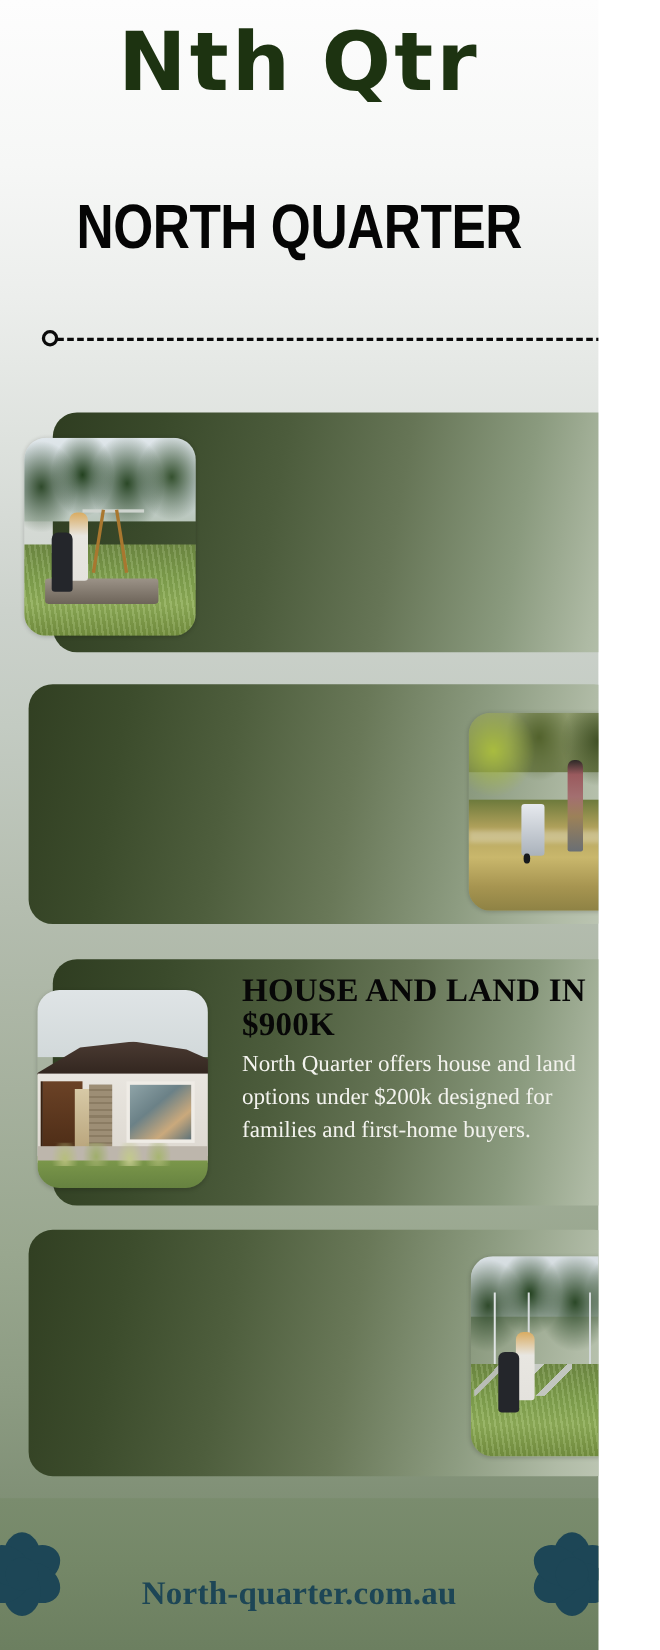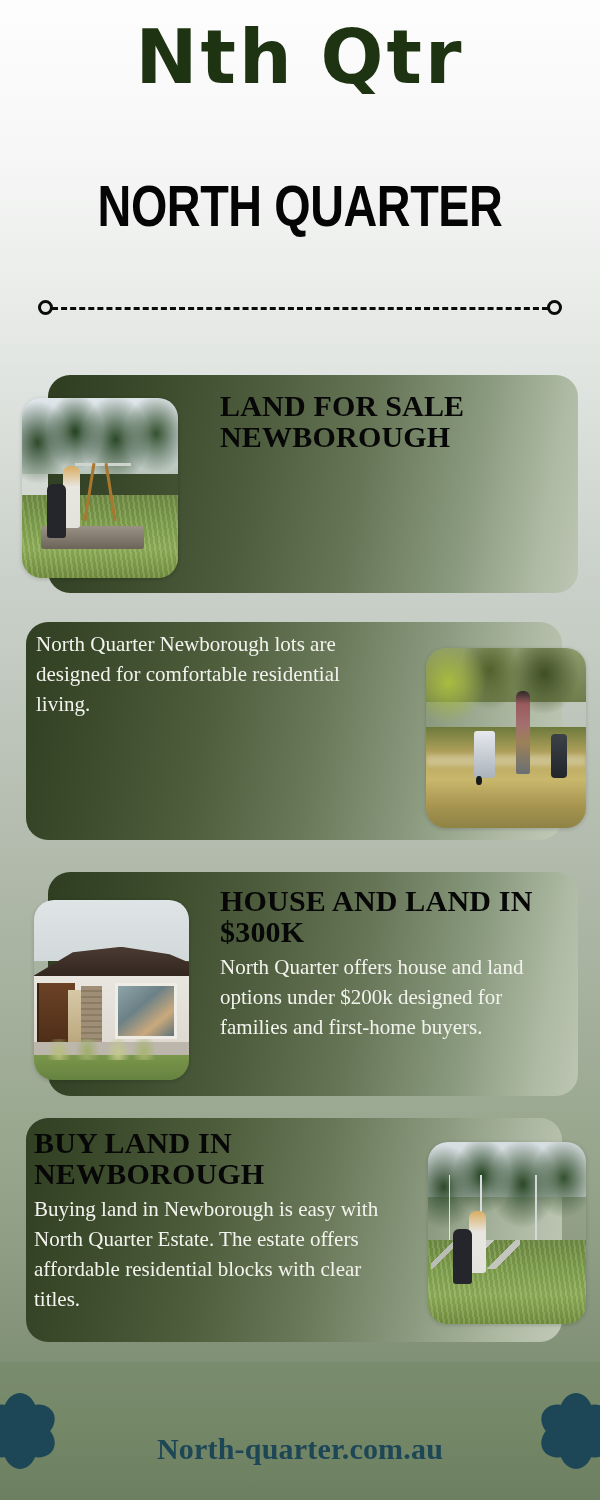--- a/index.html
+++ b/index.html
@@ -2,21 +2,21 @@
 <html><head>
 <meta charset="utf-8">
 <style>
   html,body{margin:0;padding:0;}
   body{
     width:600px;height:1500px;overflow:hidden;
     font-family:"Liberation Serif", serif;
     background:#ffffff;
   }
   .poster{
-    position:relative;width:600px;height:1500px;overflow:hidden;
+    position:relative;width:544px;height:1500px;overflow:hidden;
     background:linear-gradient(180deg,
       #fdfdfd 0%,
       #f6f7f6 10%,
       #eceeec 18%,
       #dfe3df 26%,
       #ccd2cc 37%,
       #c3cbc2 44%,
       #b4bdaf 55%,
       #a6b19e 66%,
       #99a78f 76%,
@@ -255,80 +255,74 @@
           <div class="grass"></div>
         <div class="frameC"></div>
           <div class="frameA"></div>
           <div class="frameB"></div>
         <div class="bench"></div>
           <div class="adult"></div>
           <div class="kid"></div>
       </div>
     </div>
     <div class="copy">
-      <h2>LAND FOR SALE NEWBOROUGH</h2>
     </div>
   </div>
 
   <div class="card right-img" id="card2">
     <div class="panel"></div>
     <div class="thumb">
       <div class="ph golf">
         <div class="sky"></div>
           <div class="trees"></div>
           <div class="fairway"></div>
         <div class="cart"></div>
           <div class="player"></div>
           <div class="bag2"></div>
       </div>
     </div>
     <div class="copy">
-      <p>North Quarter Newborough lots are designed for comfortable residential living.</p>
     </div>
   </div>
 
   <div class="card left-img" id="card3">
     <div class="panel"></div>
     <div class="thumb">
       <div class="ph house">
         <div class="sky"></div>
           <div class="roof"></div>
           <div class="wall"></div>
         <div class="garage"></div>
           <div class="door"></div>
           <div class="brick"></div>
         <div class="window"></div>
           <div class="lawn"></div>
           <div class="path"></div>
           <div class="shrubs"></div>
       </div>
     </div>
     <div class="copy">
-      <h2>HOUSE AND LAND IN $300K</h2>
+      <h2>HOUSE AND LAND IN $900K</h2>
       <p>North Quarter offers house and land options under $200k designed for families and first-home buyers.</p>
     </div>
   </div>
 
   <div class="card right-img" id="card4">
     <div class="panel"></div>
     <div class="thumb">
       <div class="ph park">
         <div class="sky"></div>
           <div class="trees"></div>
           <div class="poles"></div>
         <div class="grass"></div>
           <div class="sails"></div>
         <div class="adult"></div>
           <div class="kid"></div>
       </div>
     </div>
-    <div class="copy">
-      <h2>BUY LAND IN NEWBOROUGH</h2>
-      <p>Buying land in Newborough is easy with North Quarter Estate. The estate offers affordable residential blocks with clear titles.</p>
-    </div>
   </div>
 
   <div class="footer">
     <div class="flower l">
       <span></span>
         <span></span>
         <span></span>
         <span></span>
         <span></span>
         <span></span>

